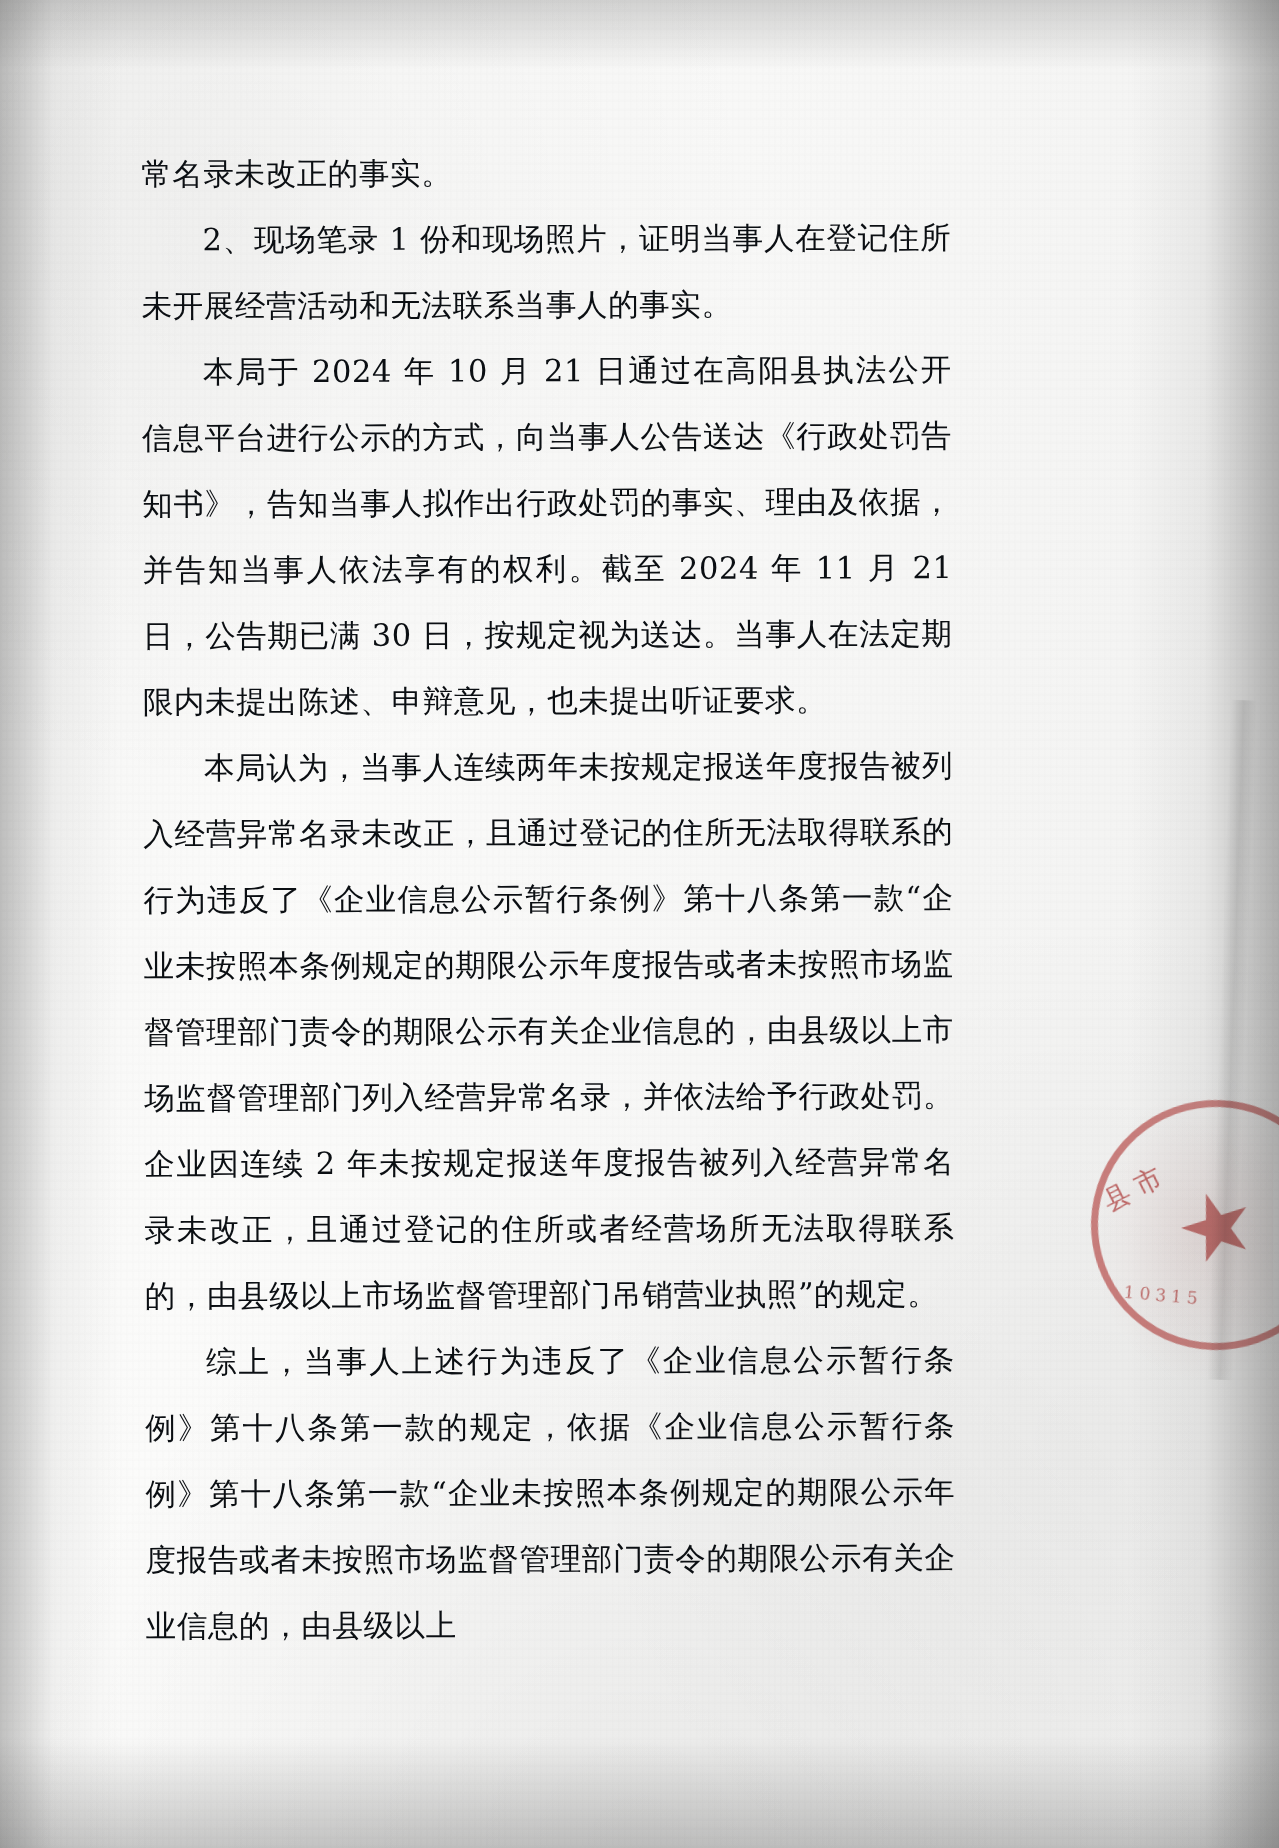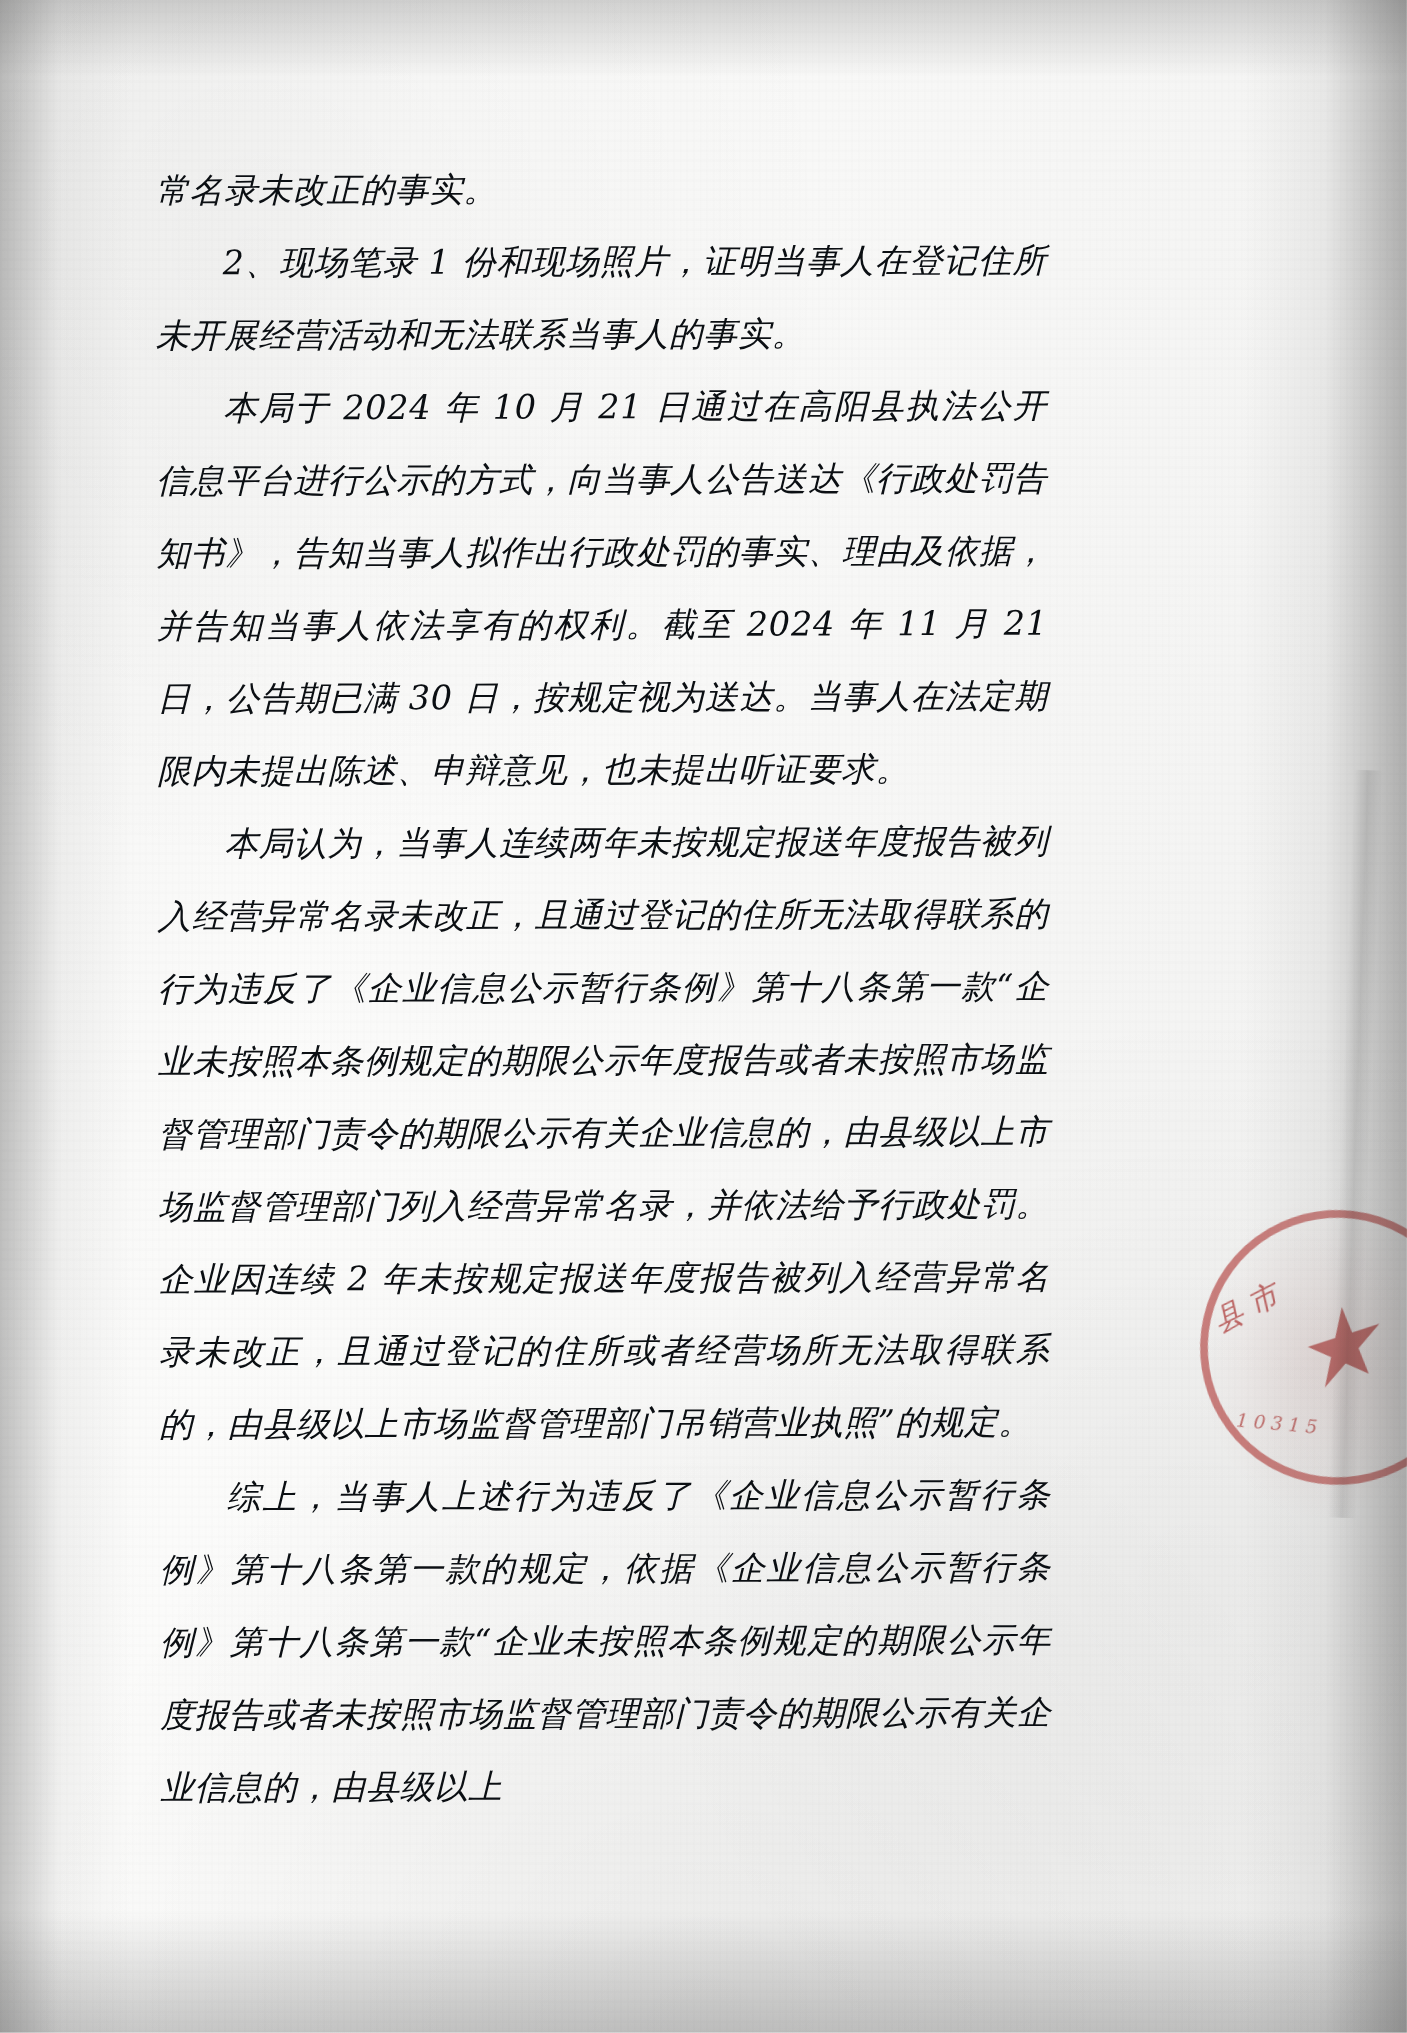--- a/index.html
+++ b/index.html
@@ -18,21 +18,20 @@
 
   
   .page {
     position: absolute;
     inset: 0;
     background:
       radial-gradient(ellipse 60% 45% at 18% 12%, rgba(0,0,0,0.035), rgba(0,0,0,0) 70%),
       radial-gradient(ellipse 55% 40% at 85% 78%, rgba(0,0,0,0.04), rgba(0,0,0,0) 72%),
       radial-gradient(ellipse 70% 50% at 50% 100%, rgba(0,0,0,0.05), rgba(0,0,0,0) 70%),
       linear-gradient(100deg, #f3f3f2 0%, #fbfbfa 25%, #f7f7f6 55%, #f1f1f0 100%);
-    font-style: italic;
   }
   .page::after {
     
     content: "";
     position: absolute;
     inset: 0;
     background:
       repeating-linear-gradient(90deg, rgba(0,0,0,0.012) 0px, rgba(0,0,0,0.012) 1px, rgba(0,0,0,0) 2px, rgba(0,0,0,0) 6px),
       repeating-linear-gradient(0deg, rgba(0,0,0,0.010) 0px, rgba(0,0,0,0.010) 1px, rgba(0,0,0,0) 3px, rgba(0,0,0,0) 9px);
     pointer-events: none;

